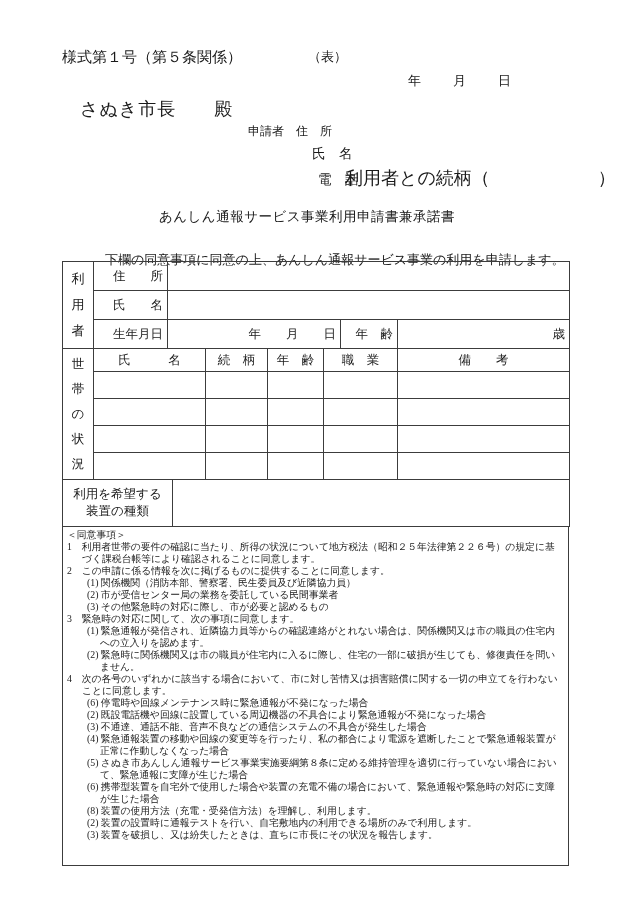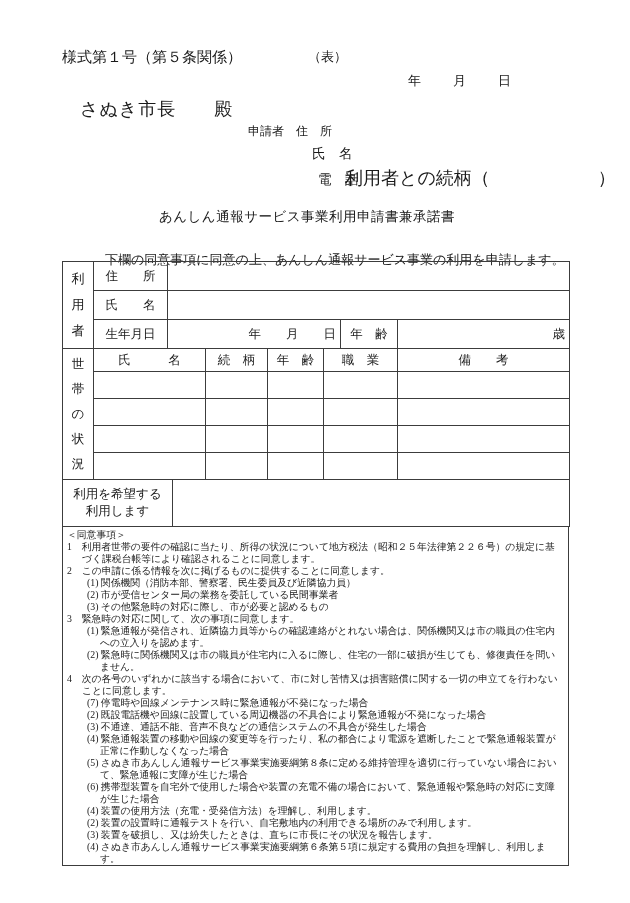--- a/index.html
+++ b/index.html
@@ -30,21 +30,21 @@
     padding:0 4px;overflow:hidden;
     vertical-align:middle;
   }
   .t1 td{height:28px;}
   .t2 .hrow td,.t2 .hrow th{height:22px;text-align:center;}
   .t2 .brow td{height:26px;}
   .t3 td{height:46px;margin-left:38px;}
   .vlabel{text-align:center;padding:0;}
   .t1 .vlabel{line-height:26px;font-size:13px;}
   .t2 .vlabel{line-height:25px;font-size:12.5px;}
-  .label-c{text-align:center;}
+  .label-c{text-align:right;}
   .birth-value{text-align:right;padding-right:6px;}
   .age-value{text-align:right;padding-right:42px;}
   .device-label{text-align:center;font-size:12.5px;line-height:17px;}
 
   .consent-box{
     border:1px solid #3c3c3c;
     width:507px;height:340px;box-sizing:border-box;
     padding:2px 4px 0 4px;
     font-size:9.8px;line-height:12px;
   }
@@ -146,45 +146,44 @@
 
   <table class="t t3">
     <colgroup>
         <col style="width:110px">
         <col style="width:397px">
       </colgroup>
     <tbody>
       <tr>
         <td class="device-label">
           <span>利用を希望する</span><br>
-          <span>利用します</span>
+          <span>装置の種類</span>
         </td>
         <td></td>
       </tr>
     </tbody>
   </table>
 
   <div class="consent-box">
     <div class="consent-heading">＜同意事項＞</div>
     <div id="consent-items">
         <div class="c-item">1　利用者世帯の要件の確認に当たり、所得の状況について地方税法（昭和２５年法律第２２６号）の規定に基づく課税台帳等により確認されることに同意します。</div>
         <div class="c-item">2　この申請に係る情報を次に掲げるものに提供することに同意します。</div>
         <div class="c-sub">(1) 関係機関（消防本部、警察署、民生委員及び近隣協力員）</div>
         <div class="c-sub">(2) 市が受信センター局の業務を委託している民間事業者</div>
         <div class="c-sub">(3) その他緊急時の対応に際し、市が必要と認めるもの</div>
         <div class="c-item">3　緊急時の対応に関して、次の事項に同意します。</div>
         <div class="c-sub">(1) 緊急通報が発信され、近隣協力員等からの確認連絡がとれない場合は、関係機関又は市の職員の住宅内への立入りを認めます。</div>
         <div class="c-sub">(2) 緊急時に関係機関又は市の職員が住宅内に入るに際し、住宅の一部に破損が生じても、修復責任を問いません。</div>
         <div class="c-item">4　次の各号のいずれかに該当する場合において、市に対し苦情又は損害賠償に関する一切の申立てを行わないことに同意します。</div>
-        <div class="c-sub">(7) 停電時や回線メンテナンス時に緊急通報が不発になった場合</div>
+        <div class="c-sub">(6) 停電時や回線メンテナンス時に緊急通報が不発になった場合</div>
         <div class="c-sub">(2) 既設電話機や回線に設置している周辺機器の不具合により緊急通報が不発になった場合</div>
         <div class="c-sub">(3) 不通達、通話不能、音声不良などの通信システムの不具合が発生した場合</div>
         <div class="c-sub">(4) 緊急通報装置の移動や回線の変更等を行ったり、私の都合により電源を遮断したことで緊急通報装置が正常に作動しなくなった場合</div>
         <div class="c-sub">(5) さぬき市あんしん通報サービス事業実施要綱第８条に定める維持管理を適切に行っていない場合において、緊急通報に支障が生じた場合</div>
         <div class="c-sub">(6) 携帯型装置を自宅外で使用した場合や装置の充電不備の場合において、緊急通報や緊急時の対応に支障が生じた場合</div>
-        <div class="c-sub">(4) 装置の使用方法（充電・受発信方法）を理解し、利用します。</div>
+        <div class="c-sub">(8) 装置の使用方法（充電・受発信方法）を理解し、利用します。</div>
         <div class="c-sub">(2) 装置の設置時に通報テストを行い、自宅敷地内の利用できる場所のみで利用します。</div>
         <div class="c-sub">(3) 装置を破損し、又は紛失したときは、直ちに市長にその状況を報告します。</div>
-        <div class="c-sub">(4) さぬき市あんしん通報サービス事業実施要綱第６条第５項に規定する費用の負担を理解し、利用します。</div>
       </div>
   </div>
 
 </div>
 
 </body></html>

